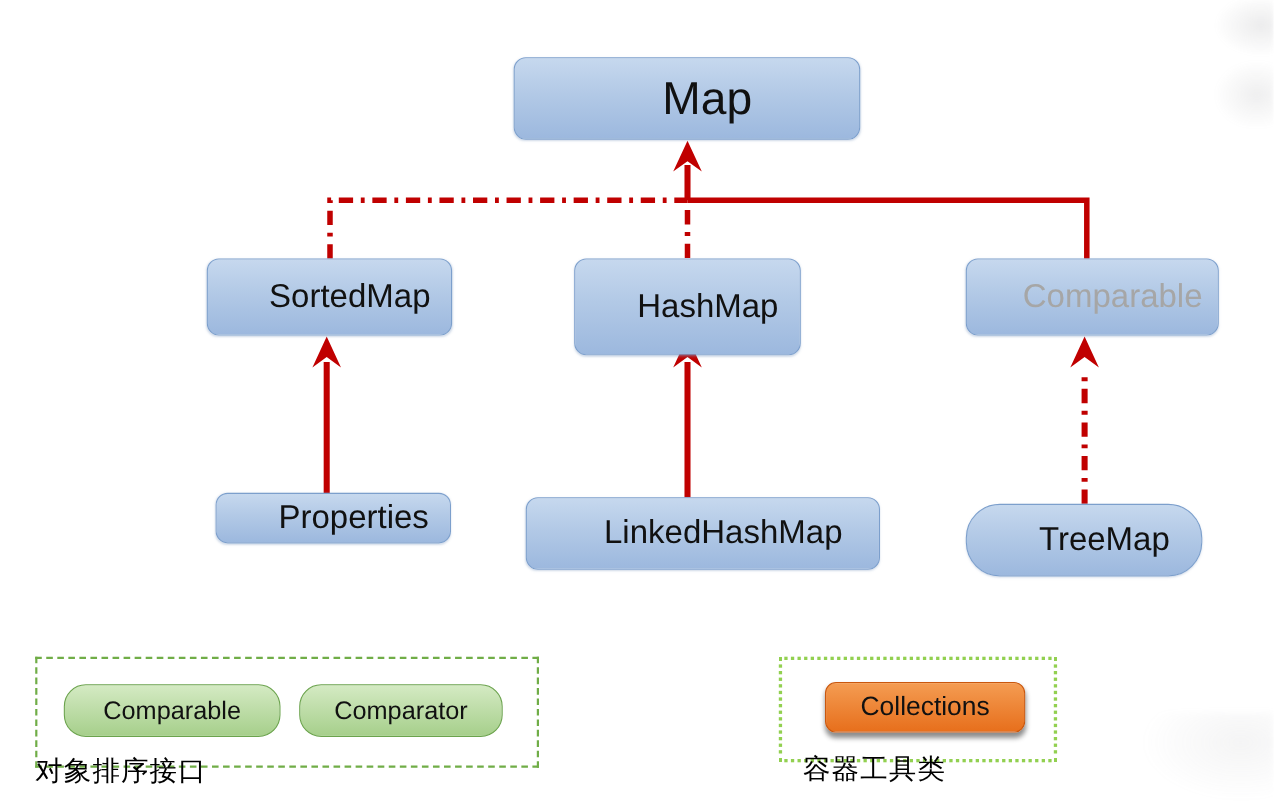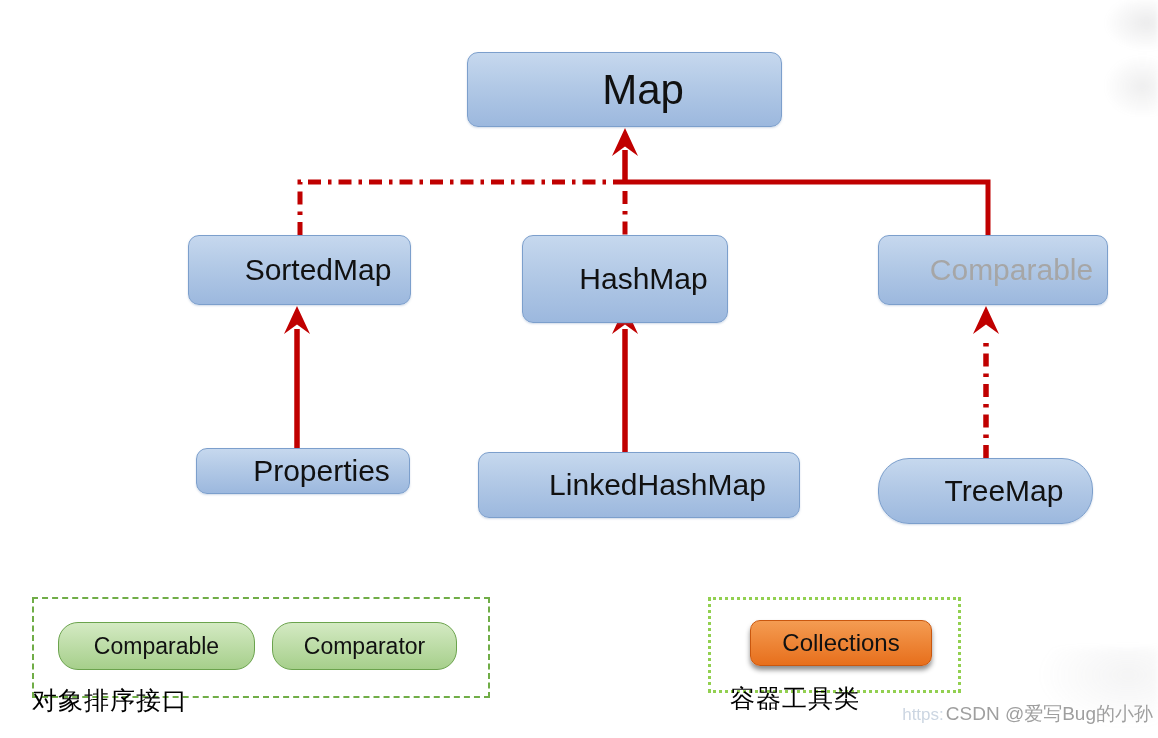--- a/index.html
+++ b/index.html
@@ -126,17 +126,14 @@
   <div class="node node-green" style="left:272px;top:622px;width:185px;height:48px;font-size:23px;">Comparator</div>
 
   <div class="group-label" style="left:32px;top:684px;width:458px;">对象排序接口</div>
 
   <div class="group-box group-dotted" style="left:708px;top:597px;width:253px;height:96px;"></div>
 
   <div class="node node-orange" style="left:750px;top:620px;width:182px;height:46px;font-size:24px;">Collections</div>
 
   <div class="group-label" style="left:730px;top:682px;width:253px;">容器工具类</div>
 
-  <div class="watermark">
-    <span class="wm-prefix">https:</span><span>CSDN @爱写Bug的小孙</span>
-  </div>
 
 </div>
 
 </body></html>

